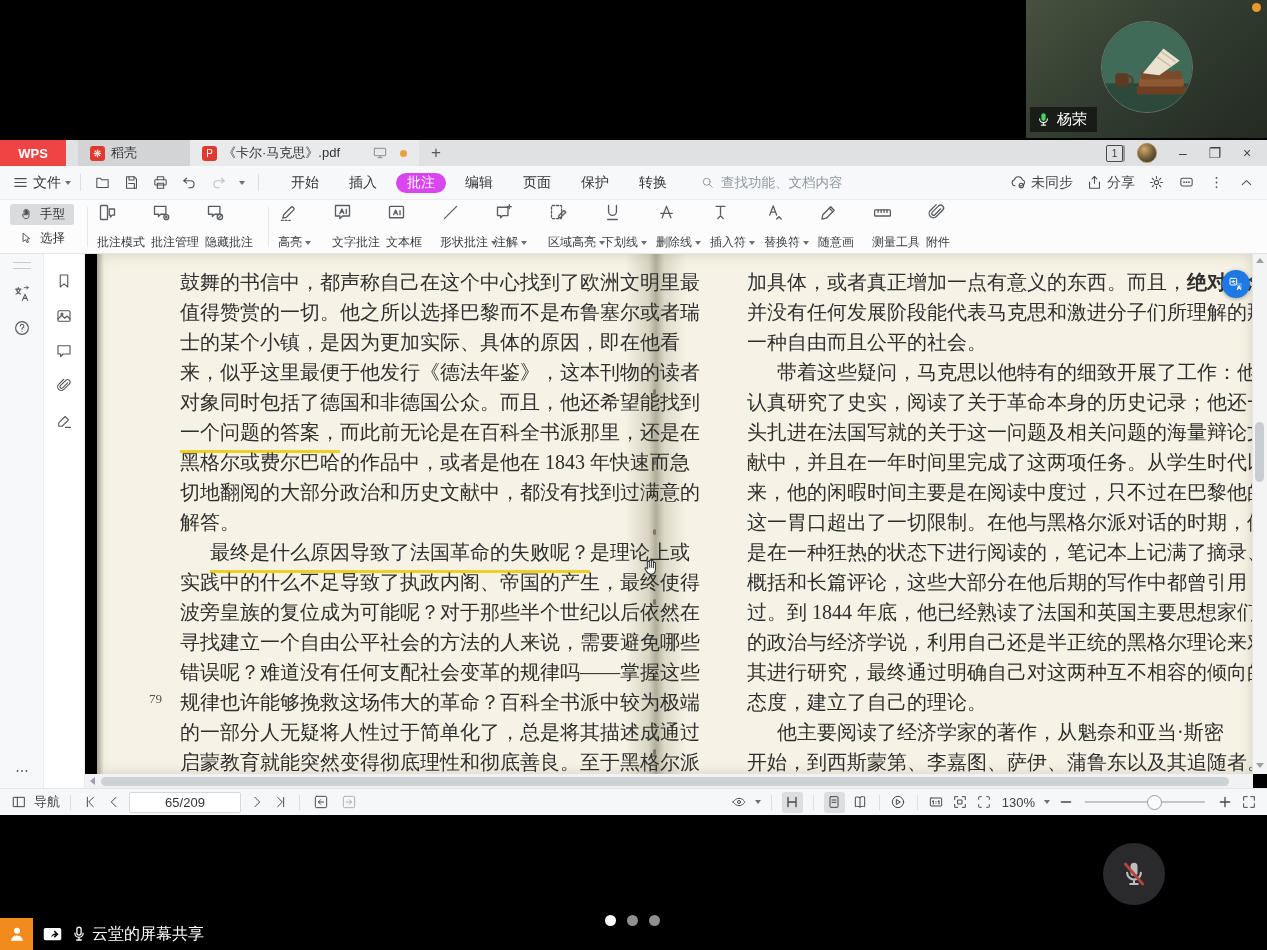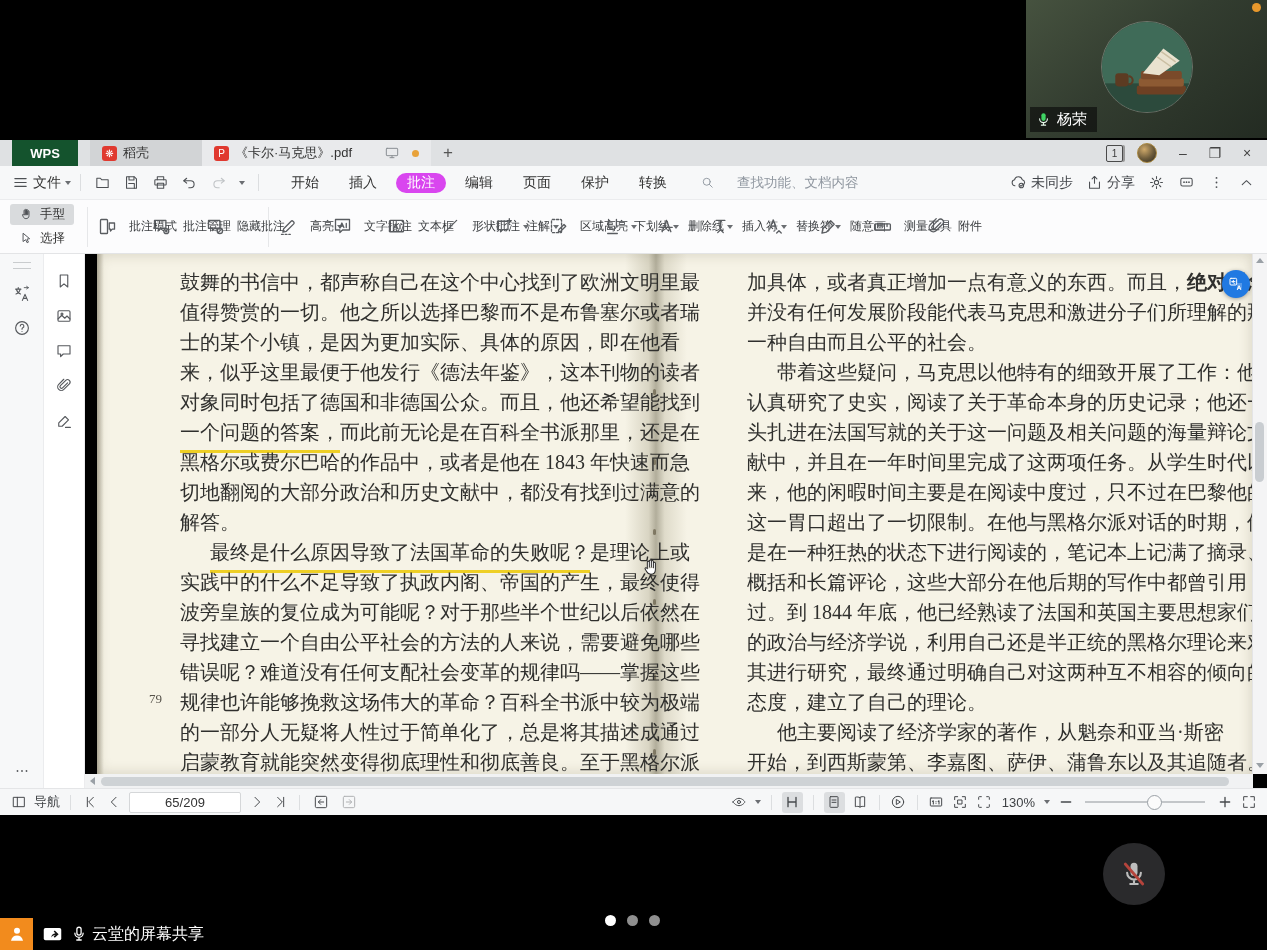--- a/index.html
+++ b/index.html
@@ -33,21 +33,21 @@
 
   .mute-btn{position:absolute;left:1103px;top:843px;width:62px;height:62px;border-radius:50%;
     background:#2a2a2c;display:flex;align-items:center;justify-content:center;}
   .mute-btn svg{width:30px;height:30px;color:#bdbdbd;}
 
   
   .wps-window{position:absolute;left:0;top:140px;width:1267px;height:672px;background:#fff;}
 
   
   .tabbar{height:26px;background:#dfe1e3;display:flex;align-items:stretch;font-size:13px;color:#333;}
-  .wps-btn{width:66px;background:#14532d;color:#fff;display:flex;align-items:center;justify-content:center;font-weight:bold;margin-left:12px;}
+  .wps-btn{width:66px;background:#ef4444;color:#fff;display:flex;align-items:center;justify-content:center;font-weight:bold;}
   .tab{display:flex;align-items:center;gap:6px;padding:0 12px;}
   .tab.daoke{background:#d2d4d6;width:88px;margin-left:12px;}
   .tab.active{background:#e9eaec;}
   .mini-logo{width:15px;height:15px;border-radius:3px;background:#e0392f;color:#fff;font-size:10px;
     display:flex;align-items:center;justify-content:center;flex:none;}
   .tab-mon{width:16px;height:16px;color:#8a8f94;margin-left:26px;}
   .mod-dot{width:7px;height:7px;border-radius:50%;background:#e8a23a;margin-left:6px;}
   .newtab{width:34px;display:flex;align-items:center;justify-content:center;font-size:17px;color:#555;}
   .tb-space{flex:1}
   .win-ctrls{display:flex;align-items:center;gap:4px;padding-right:6px;}
@@ -61,34 +61,34 @@
   .menubar{height:33px;background:#f7f8f9;border-bottom:1px solid #ebecee;display:flex;align-items:center;
     padding:0 12px;font-size:14px;color:#333;}
   .mb-ic{width:17px;height:17px;color:#4d5054;}
   .mb-ic.dis{color:#c0c3c6;}
   .mb-btn{display:flex;align-items:center;justify-content:center;padding:0 6px;height:24px;}
   .mb-sep{width:1px;height:17px;background:#dcdee0;margin:0 7px;}
   .file-grp{display:flex;align-items:center;gap:4px;margin-right:2px;}
   .menu-items{display:flex;align-items:center;gap:8px;margin-left:14px;}
   .menu-item{padding:1px 11px;border-radius:12px;}
   .menu-item.active{background:#d946ef;color:#fff;}
-  .search-grp{display:flex;align-items:center;gap:22px;margin-left:22px;color:#9097a0;font-size:13.5px;}
+  .search-grp{display:flex;align-items:center;gap:6px;margin-left:22px;color:#9097a0;font-size:13.5px;}
   .search-grp svg{width:15px;height:15px;}
   .mb-right{margin-left:auto;display:flex;align-items:center;gap:13px;color:#42454a;font-size:14px;}
   .mb-right .pair{display:flex;align-items:center;gap:4px;}
 
   
   .ribbon{height:53px;background:#fcfcfd;border-bottom:1px solid #e3e4e6;display:flex;align-items:center;padding:0 10px;}
   .tool-col{display:flex;flex-direction:column;gap:3px;margin-right:4px;}
   .tool-sm{display:flex;align-items:center;gap:6px;font-size:12.5px;color:#333;padding:2px 9px;border-radius:3px;}
   .tool-sm.active{background:#d9dbdd;}
   .tool-sm svg{width:15px;height:15px;color:#4d5054;}
   .vsep{width:1px;height:40px;background:#e6e7e9;margin:0 9px;flex:none;}
   .rgroups{display:flex;align-items:center;}
-  .rbtn{width:54px;display:flex;flex-direction:row;gap:11px;padding:2px 0;font-size:12px;color:#3a3d40;}
+  .rbtn{width:54px;display:flex;flex-direction:column;gap:11px;padding:2px 0;font-size:12px;color:#3a3d40;}
   .rbtn .ric svg{width:21px;height:21px;color:#595c60;}
   .rbtn .lbl{display:flex;align-items:center;gap:3px;white-space:nowrap;}
   .caret{width:0;height:0;border-left:3.5px solid transparent;border-right:3.5px solid transparent;
     border-top:4px solid #6b6e72;display:inline-block;}
 
   
   .main{position:relative;height:534px;display:flex;}
   .rail{width:43px;background:#f7f8f9;border-right:1px solid #ebecee;position:relative;
     display:flex;flex-direction:column;align-items:center;padding-top:8px;gap:16px;flex:none;}
   .rail-handle{width:18px;height:5px;border-top:1px solid #c9ccce;border-bottom:1px solid #c9ccce;}

